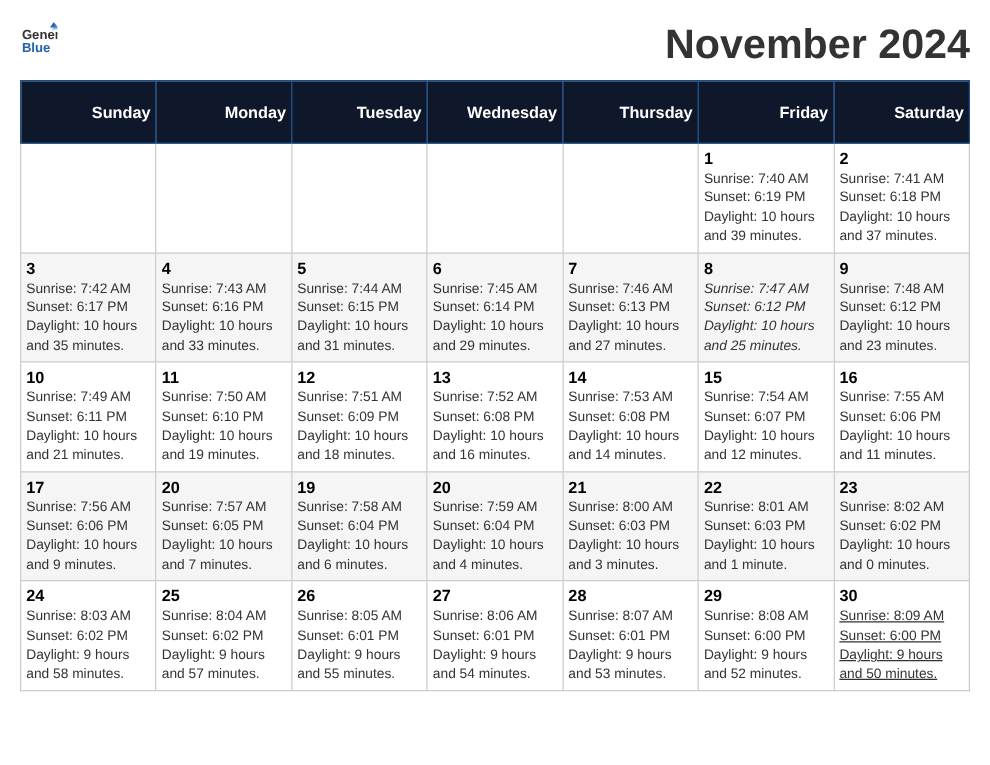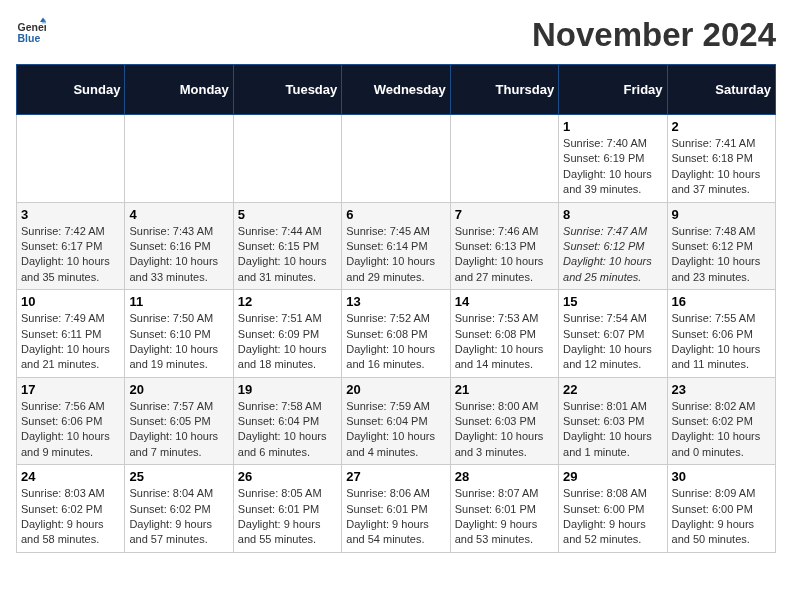--- a/index.html
+++ b/index.html
@@ -289,19 +289,19 @@
 Daylight: 9 hours and 53 minutes.</div>
         </td>
         <td>
           <span class="day-number">29</span>
           <div class="day-info" style="white-space: pre-line;">Sunrise: 8:08 AM
 Sunset: 6:00 PM
 Daylight: 9 hours and 52 minutes.</div>
         </td>
         <td>
           <span class="day-number">30</span>
-          <div class="day-info" style="white-space: pre-line;">Sunrise: 8:09 AM
+          <div class="day-info" style="white-space: pre-line; text-decoration: underline;">Sunrise: 8:09 AM
 Sunset: 6:00 PM
 Daylight: 9 hours and 50 minutes.</div>
         </td>
       </tr>
     </tbody>
 </table>
 
 </body></html>

